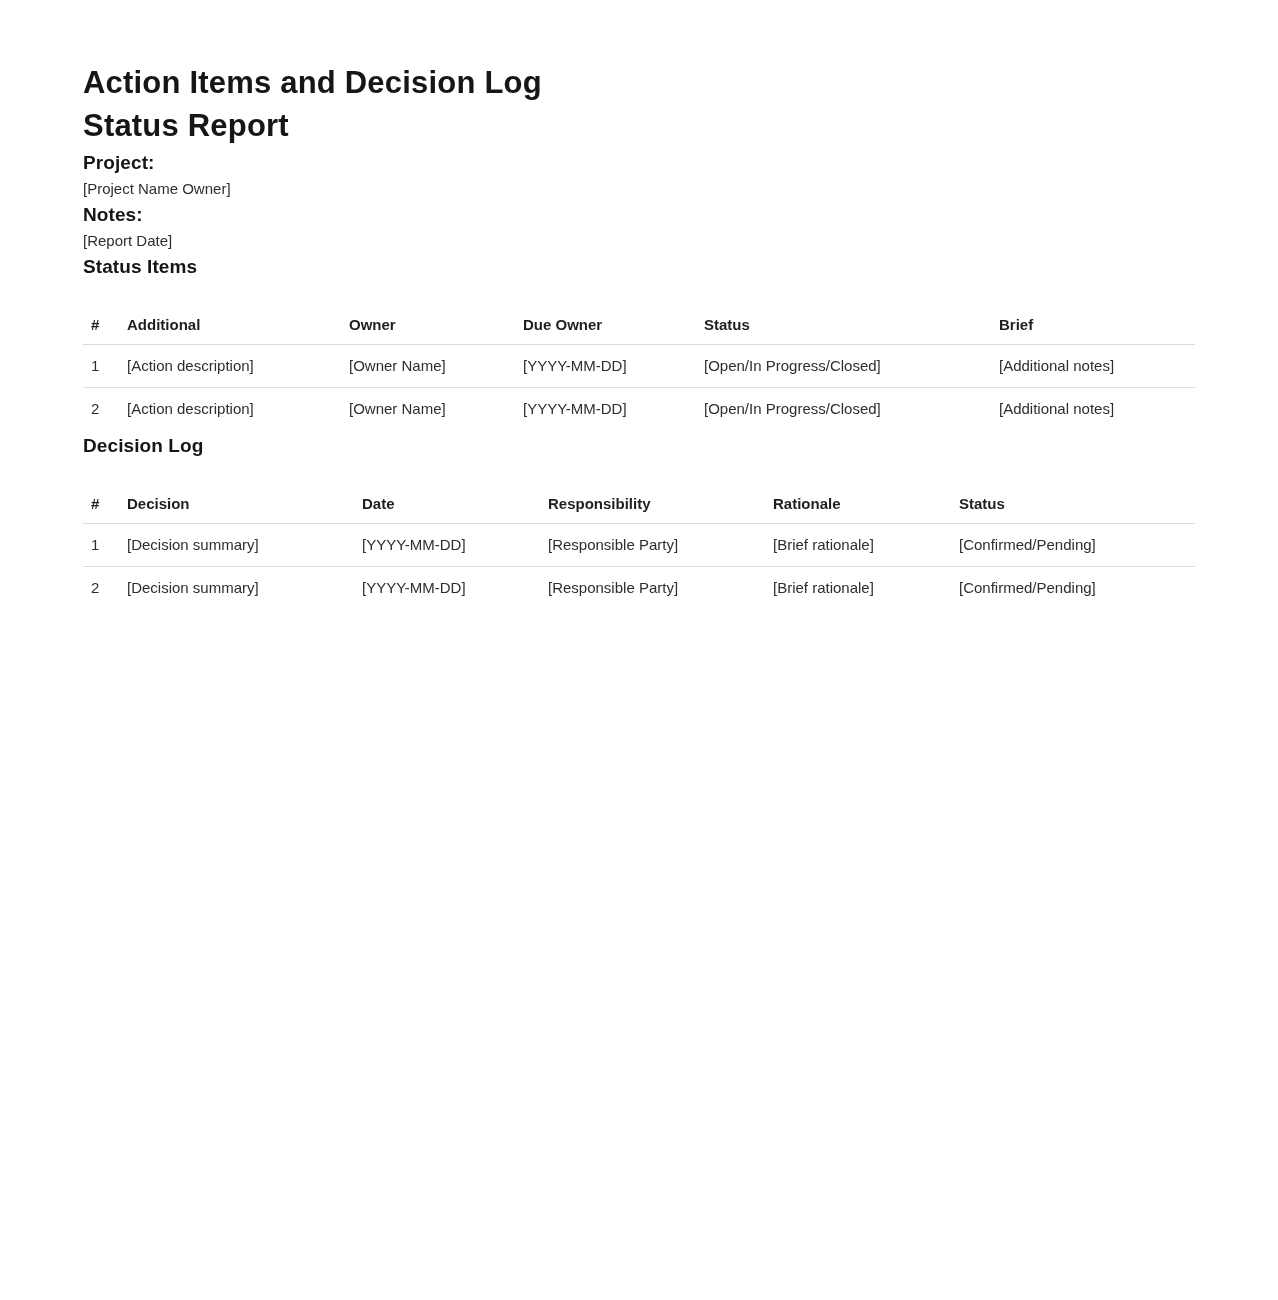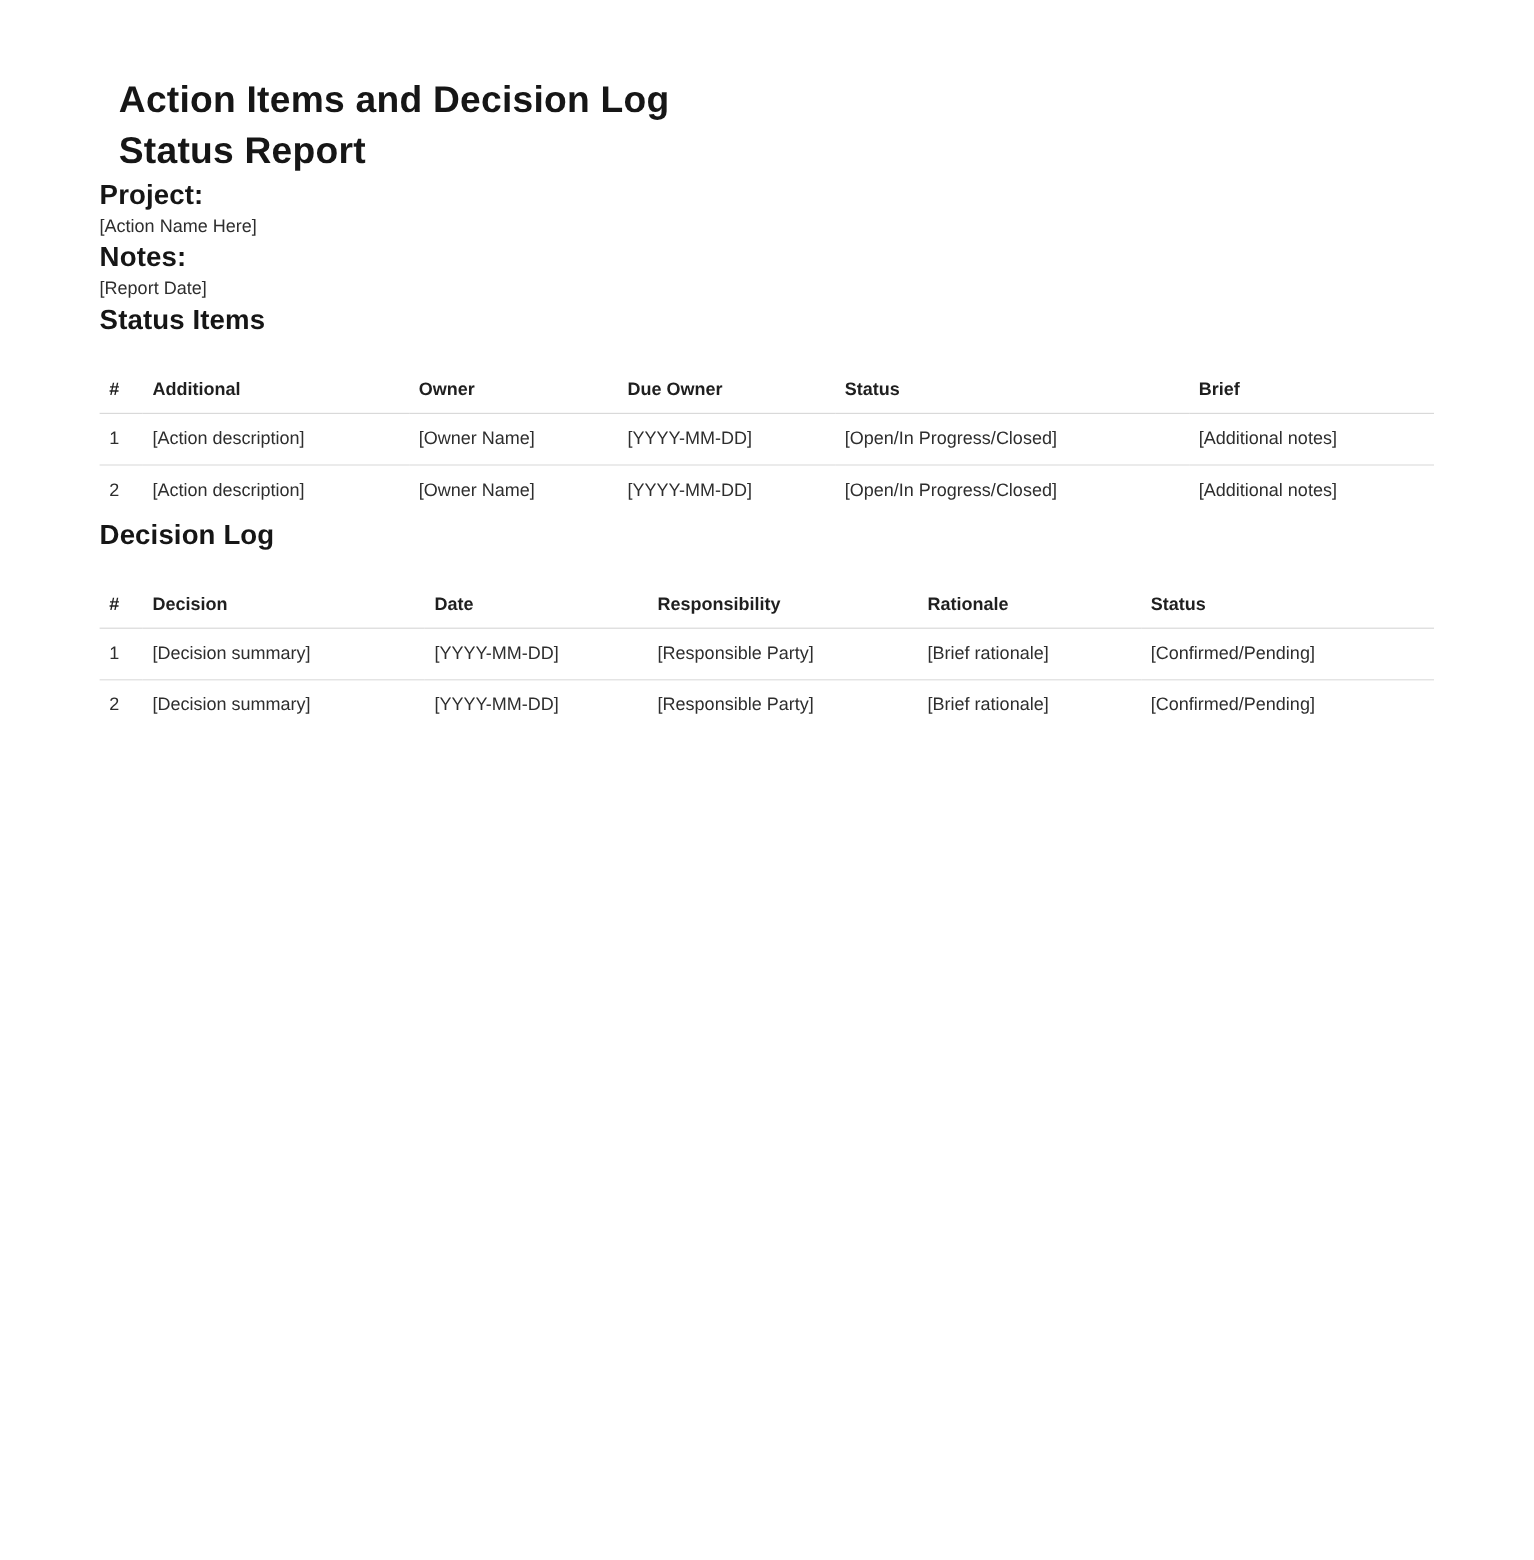--- a/index.html
+++ b/index.html
@@ -17,25 +17,25 @@
   }
   .content {
     margin-left: 83px;
     width: 1112px;
   }
   h1.doc-title {
     font-size: 31px;
     line-height: 43px;
     font-weight: 700;
     color: #161616;
-    margin: 61px 0 0 16px;
+    margin: 61px 0 0 0;
     letter-spacing: 0.2px;
   }
   h2.section-heading {
-    font-size: 23px;
+    font-size: 19px;
     line-height: 31px;
     font-weight: 700;
     color: #161616;
     margin: 0;
     letter-spacing: 0.1px;
   }
   .mt-project { margin-top: 19px; }
   .mt-projectvalue { margin-top: 20px; }
   .mt-date { margin-top: 37px; }
   .mt-datevalue { margin-top: 19px; }
@@ -78,21 +78,21 @@
 <body>
 
 <div class="content">
 
   <h1 class="doc-title">
     <div>Action Items and Decision Log</div>
     <div>Status Report</div>
   </h1>
 
   <h2 class="section-heading mt-project">Project:</h2>
-  <p class="placeholder-value mt-projectvalue">[Action Name Here]</p>
+  <p class="placeholder-value mt-projectvalue">[Project Name Owner]</p>
 
   <h2 class="section-heading mt-date">Notes:</h2>
   <p class="placeholder-value mt-datevalue">[Report Date]</p>
 
   <h2 class="section-heading mt-action">Status Items</h2>
 
   <table class="log-table">
     <colgroup>
       <col style="width:36px">
       <col style="width:222px">

